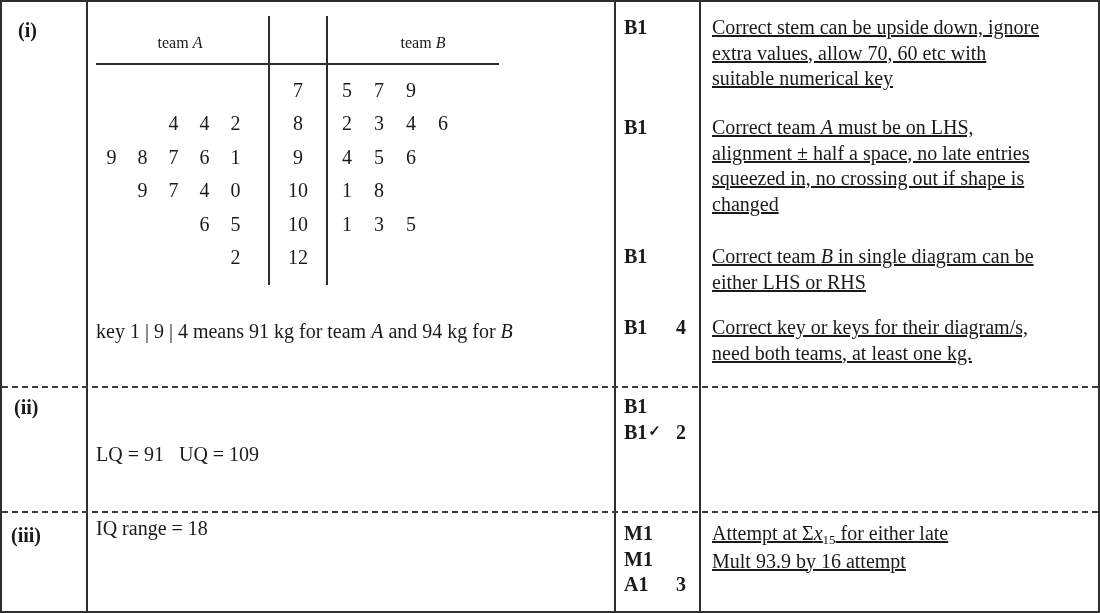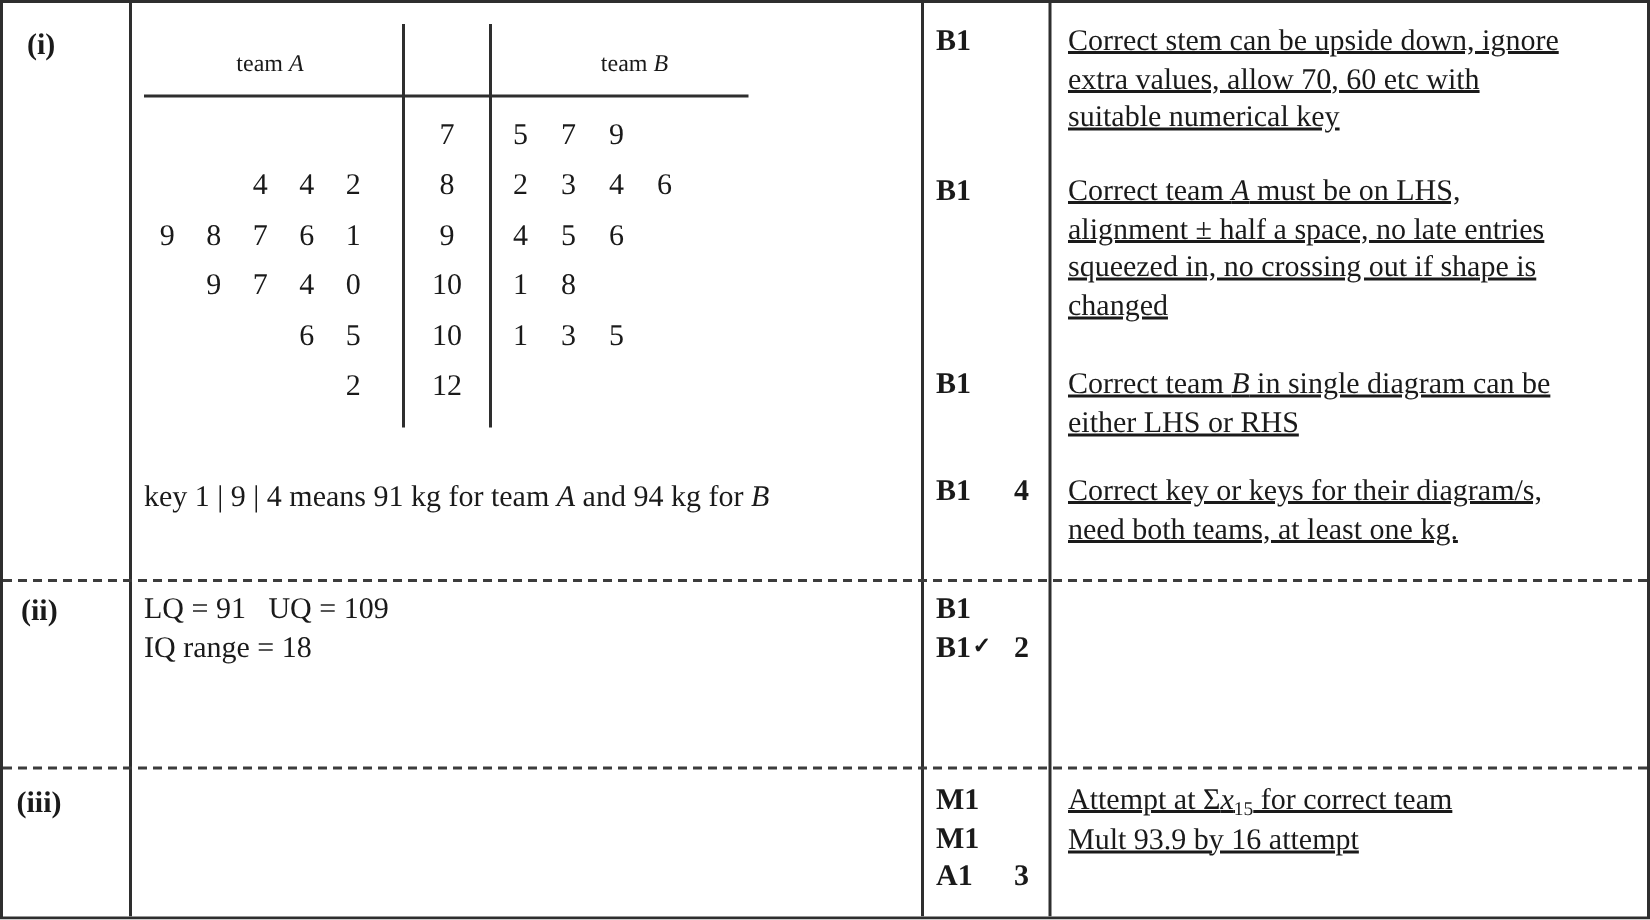--- a/index.html
+++ b/index.html
@@ -15,21 +15,21 @@
   .sb{font-size:13px;position:relative;top:4px;}
   .sl-head{position:absolute;top:28px;width:130px;text-align:center;font-size:16px;line-height:26px;}
   .sl-underline{position:absolute;left:94px;top:61px;width:403px;height:2px;background:#2e2e2e;}
   .sl-vline{position:absolute;top:14px;height:269px;width:2px;background:#2e2e2e;}
   .sl-row{position:absolute;left:94px;display:flex;height:30px;line-height:30px;font-size:20px;}
   .slc{width:31px;text-align:center;}
   .sls{width:80px;text-align:center;text-indent:14px;}
   .src{width:32px;text-align:center;}
   .key-line{position:absolute;left:94px;top:317px;font-size:20px;line-height:25.5px;white-space:pre;}
   .ans{position:absolute;left:94px;font-size:20px;line-height:25.5px;}
-  .ans .al{white-space:pre;}
+  .ans .al{white-space:pre;margin-top:48px;}
   .cblock{position:absolute;left:710px;width:385px;font-size:20px;line-height:25.5px;text-decoration:underline;}
   .mark{position:absolute;left:622px;width:62px;display:flex;align-items:baseline;font-size:20px;line-height:25.5px;justify-content:center;}
   .mcode{font-weight:bold;}
   .tick{flex:1;font-size:15px;font-weight:bold;padding-left:1px;position:relative;top:-3px;}
   .mtotal{font-weight:bold;text-align:right;}
 </style>
 </head>
 <body>
 
 <div class="page">
@@ -194,17 +194,17 @@
       <span class="tick"></span>
       <span class="mtotal"></span>
     </div>
   <div class="mark" style="top:570px">
       <span class="mcode">A1</span>
       <span class="tick"></span>
       <span class="mtotal">3</span>
     </div>
 
   <div class="cblock" style="top:519px">
-    <div><span>Attempt at Σ</span><span class="it">x</span><span class="sb">15</span><span> for correct team</span></div>
+    <div><span>Attempt at Σ</span><span class="it">x</span><span class="sb">15</span><span> for either late</span></div>
     <div>Mult 93.9 by 16 attempt</div>
   </div>
 
 </div>
 
 </body></html>

